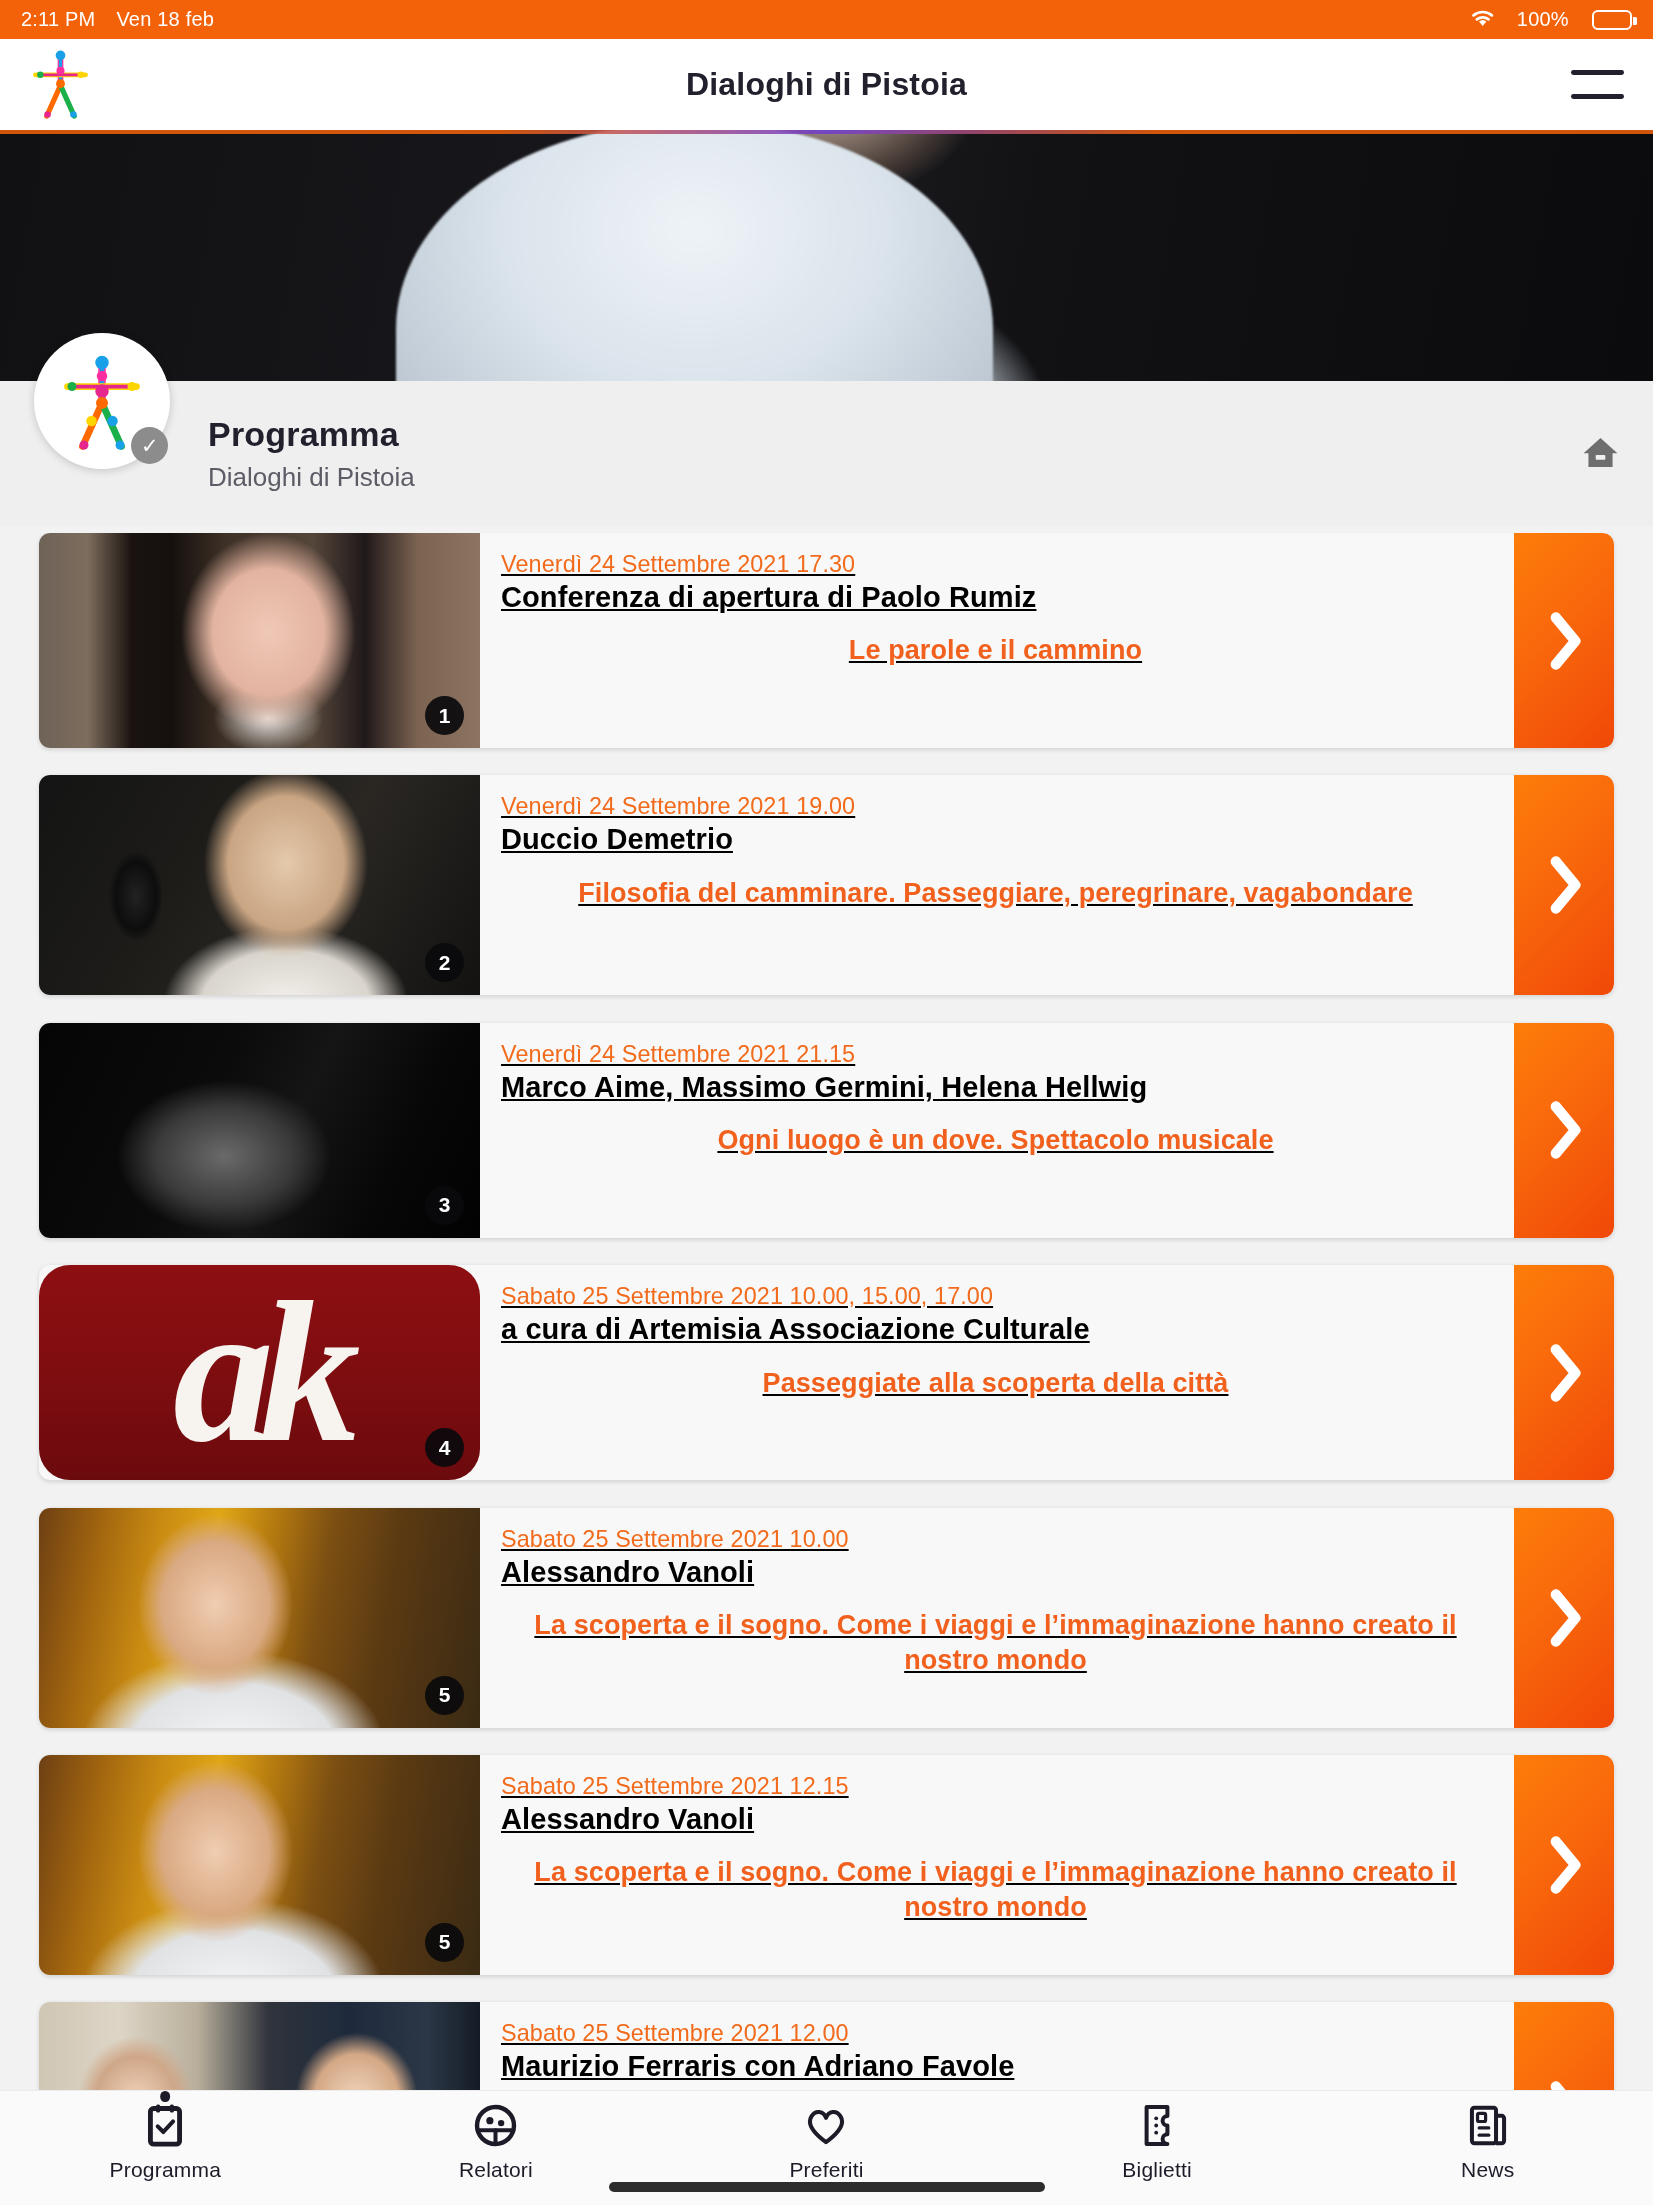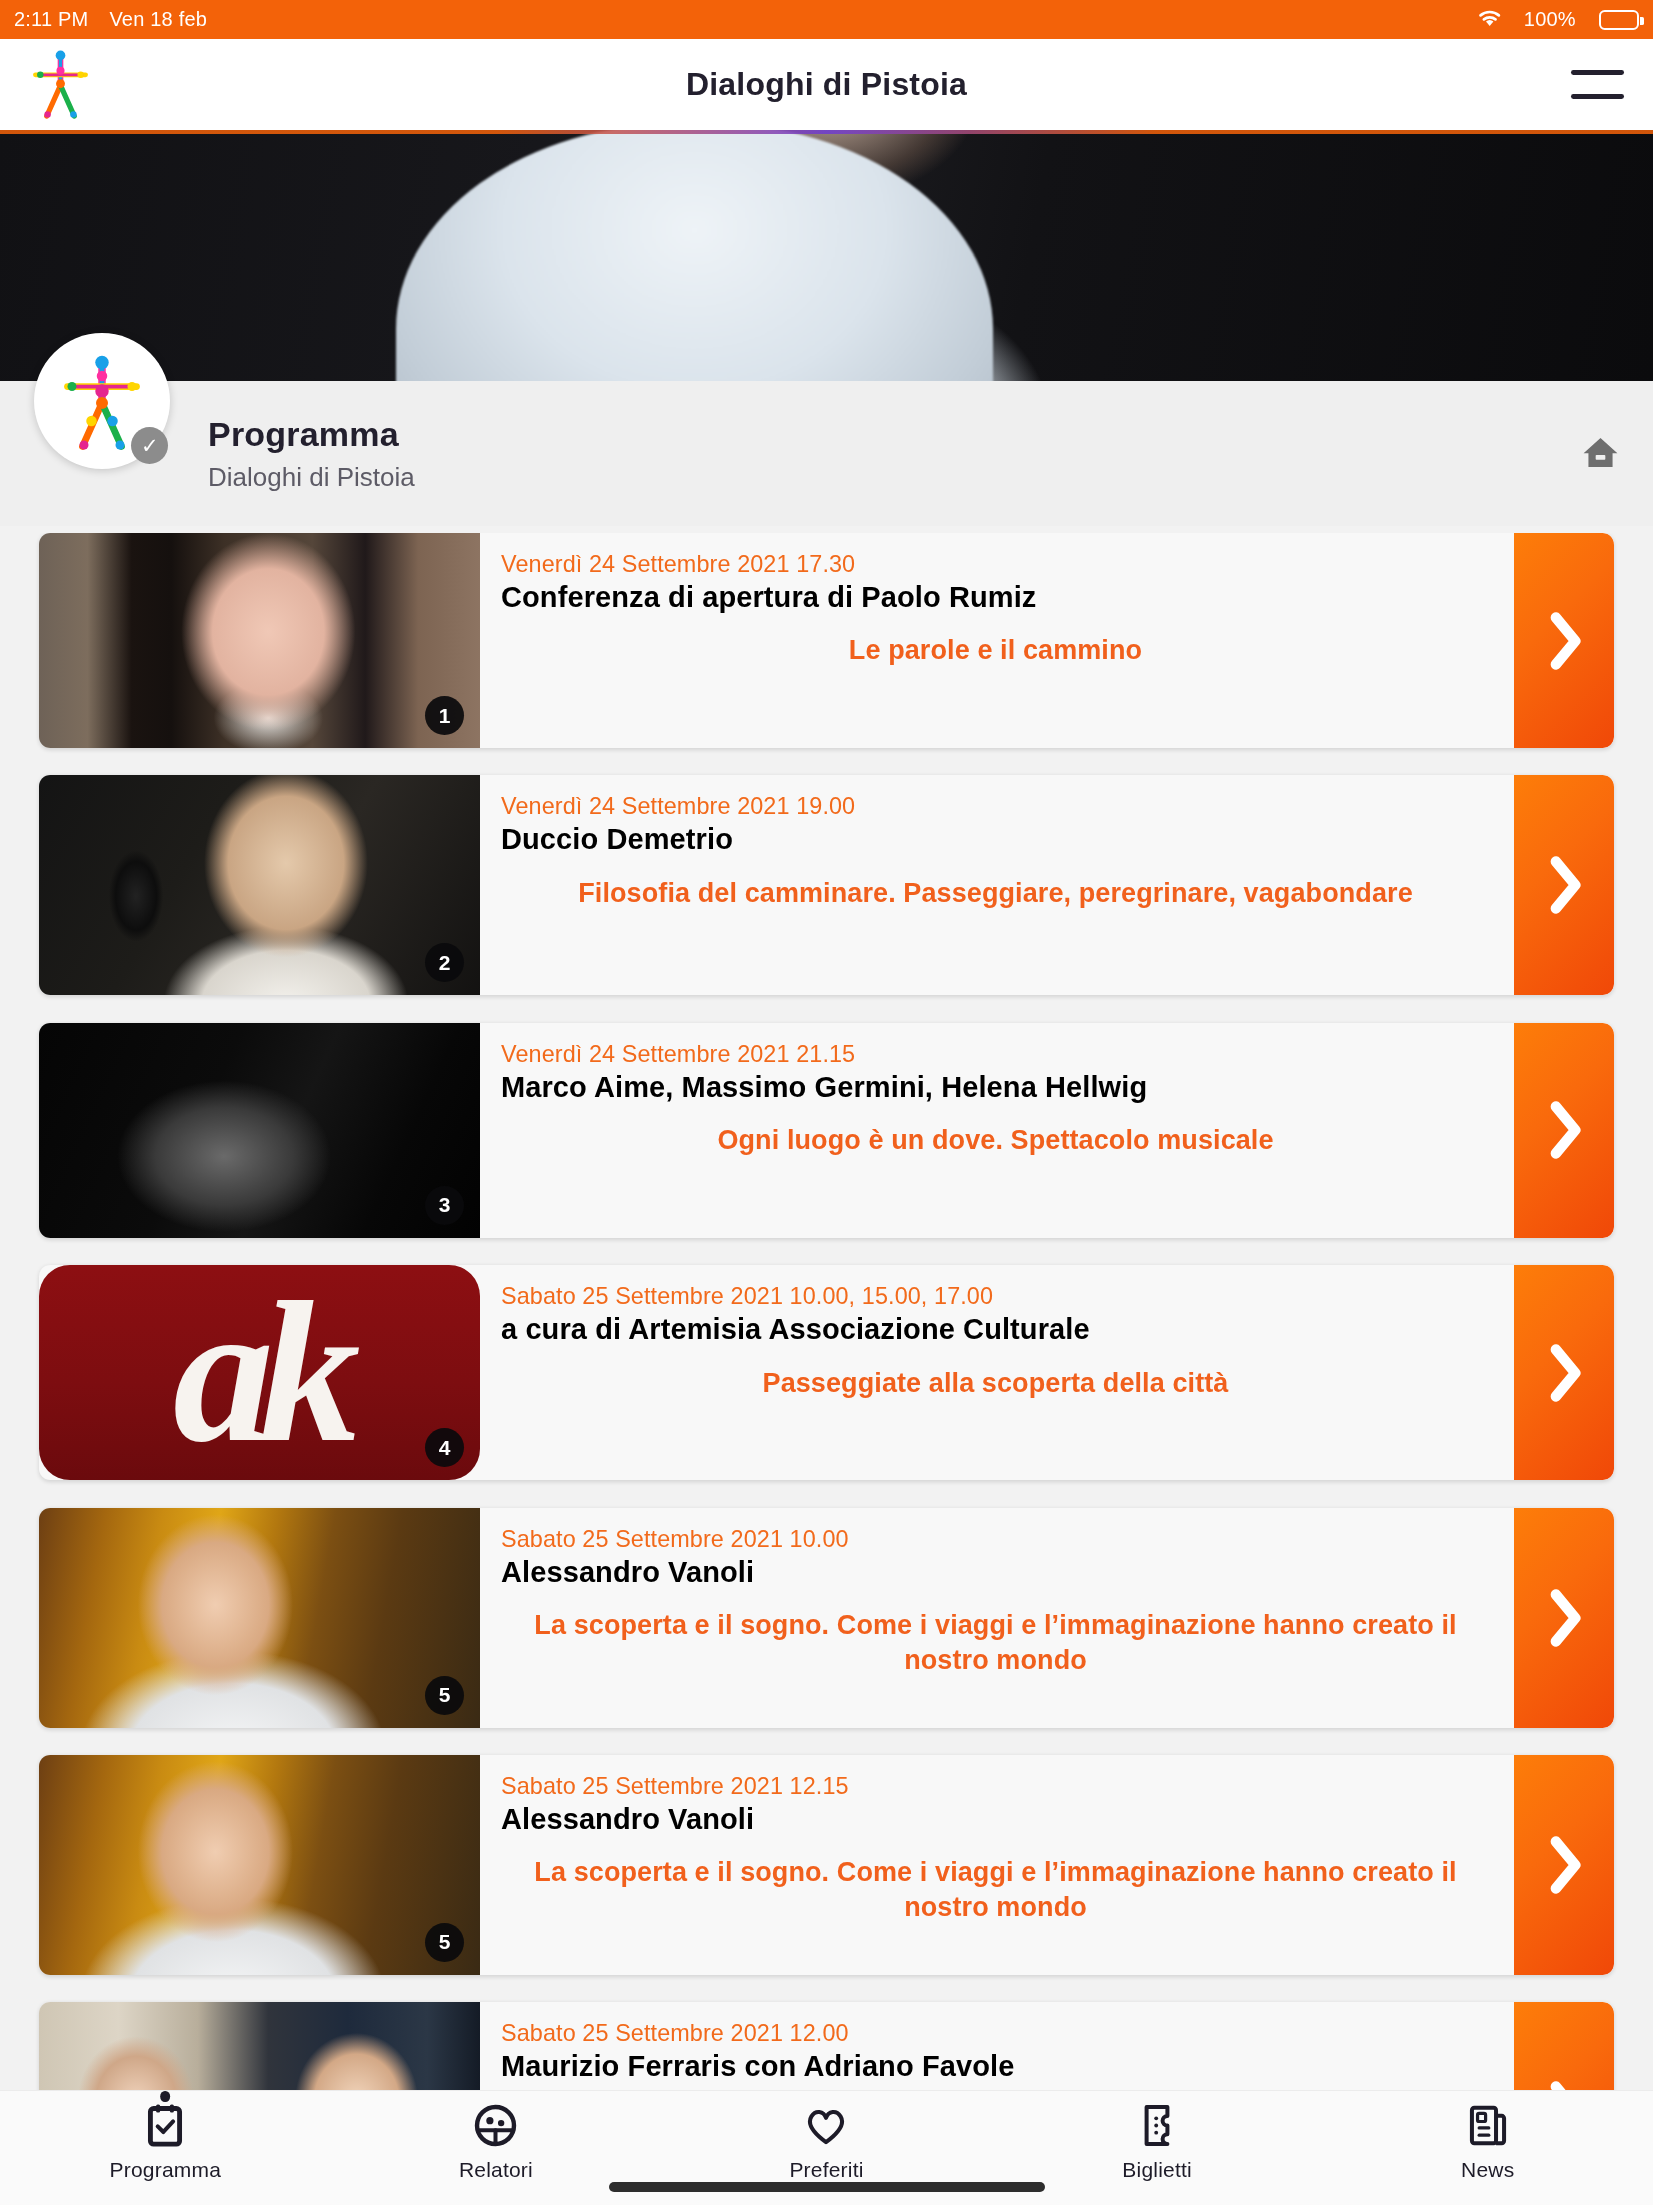--- a/index.html
+++ b/index.html
@@ -15,21 +15,21 @@
     background: #f2f2f2;
     overflow: hidden;
   }
 
   
   .statusbar {
     position: absolute; top: 0; left: 0;
     width: 1653px; height: 39px;
     background: #f36209;
     display: flex; align-items: center;
-    padding: 0 14px;
+    padding: 0 21px;
     color: #ffffff;
     font-size: 20px;
     letter-spacing: 0.2px;
   }
   .sb-left { display: flex; align-items: center; gap: 21px; font-weight: 500; }
   .sb-right { margin-left: auto; display: flex; align-items: center; gap: 20px; font-weight: 500; }
   .wifi-icon { display:block; }
   .battery {
     width: 40px; height: 20px;
     border: 2.4px solid #ffffff; border-radius: 5.7px;
@@ -156,20 +156,21 @@
     width: 39px; height: 39px; border-radius:50%;
     background: rgba(10,10,12,.92);
     color:#fff; font-size:21px; font-weight:700;
     display:flex; align-items:center; justify-content:center;
   }
   .card-body {
     flex: 1 1 auto;
     padding: 18px 24px 12px 21px;
     background:#f8f8f8;
     min-width: 0;
+    text-decoration: underline;
   }
   .ev-date { color:#f26a1b; font-size: 23.4px; letter-spacing:0.1px; }
   .ev-speaker { color:#000000; font-size: 29px; font-weight:700; margin-top: 3px; letter-spacing:0.1px; }
   .ev-title { color:#f1601c; font-size: 27px; font-weight:700; margin-top: 19.4px; line-height:1.28; letter-spacing:0.1px;text-align:center; }
   .go {
     flex: 0 0 auto; width: 100px;
     background: linear-gradient(135deg,#fd7d09 0%, #f96a0c 40%, #f04808 100%);
     display:flex; align-items:center; justify-content:center;
     border-radius: 0 11.3px 11.3px 0;
   }

